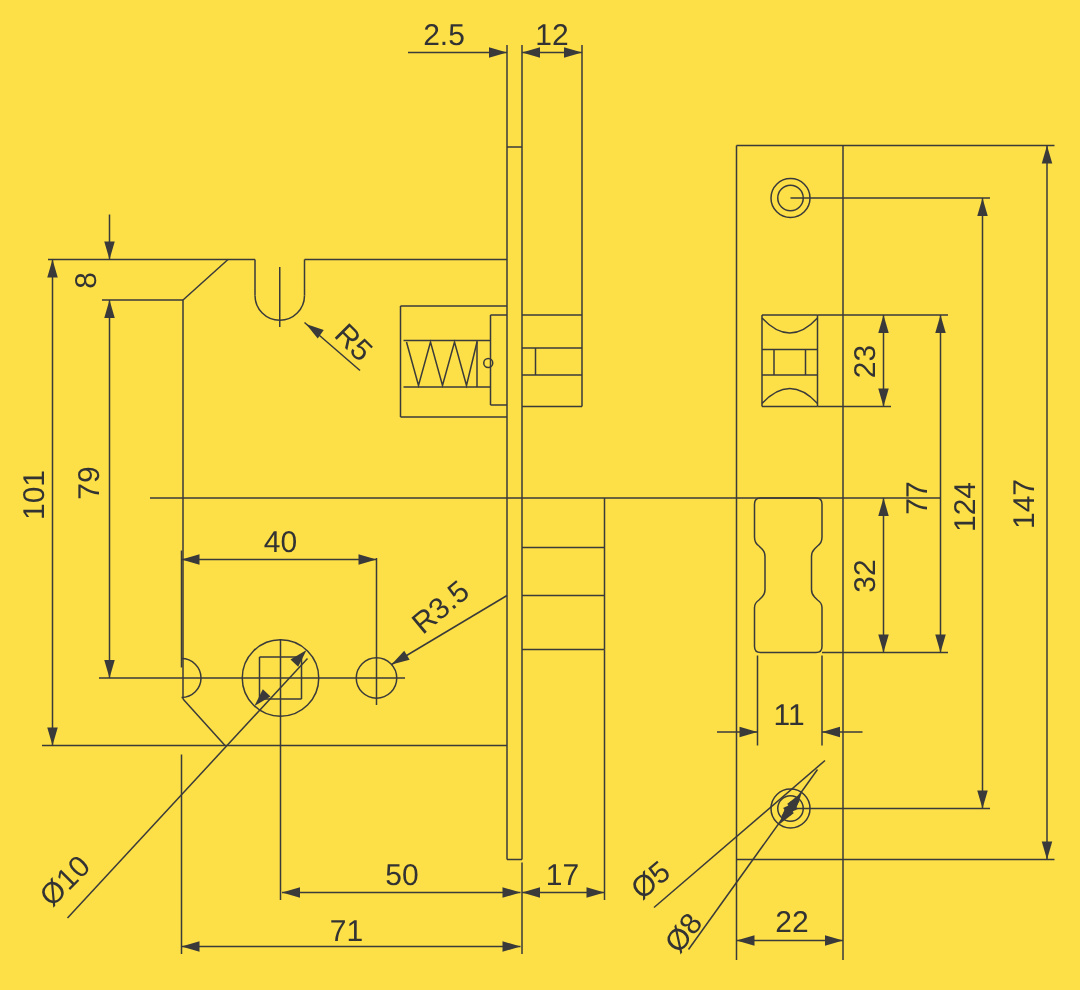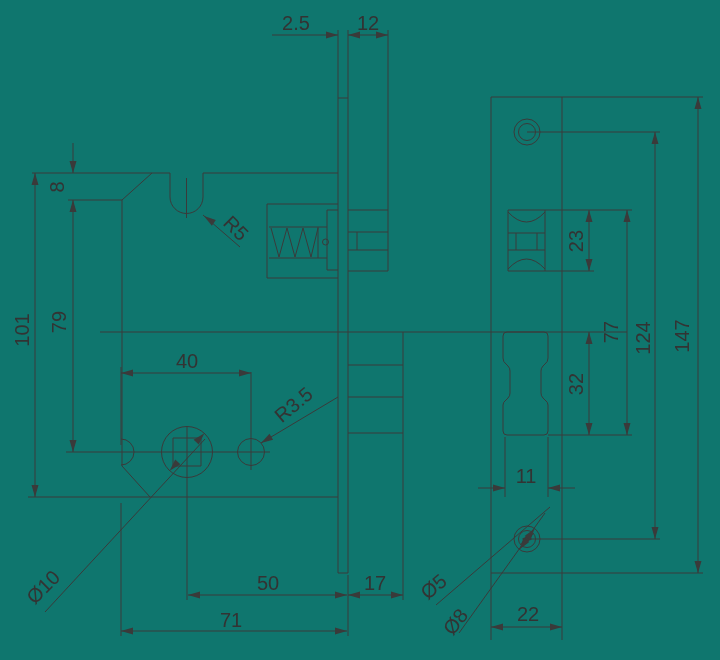--- a/index.html
+++ b/index.html
@@ -1,16 +1,16 @@
 <!DOCTYPE html>
 <html><head>
 <meta charset="utf-8">
 <style>
   html,body{margin:0;padding:0;background:#ffffff;}
-  .stage{position:relative;width:720px;height:660px;background:#0f766e;overflow:hidden;}
+  .stage{position:relative;width:720px;height:660px;background:#fde047;overflow:hidden;}
   svg{display:block;}
   text{font-family:"Liberation Sans","DejaVu Sans",sans-serif;fill:#333;}
 </style>
 </head>
 <body>
 
 <div class="stage">
   <svg id="drawing-svg" width="720" height="660" viewBox="0 0 720 660">
     <g id="geom-layer">
         <line x1="32" y1="173" x2="170" y2="173" stroke="#3a3a3a" stroke-width="1"></line>

